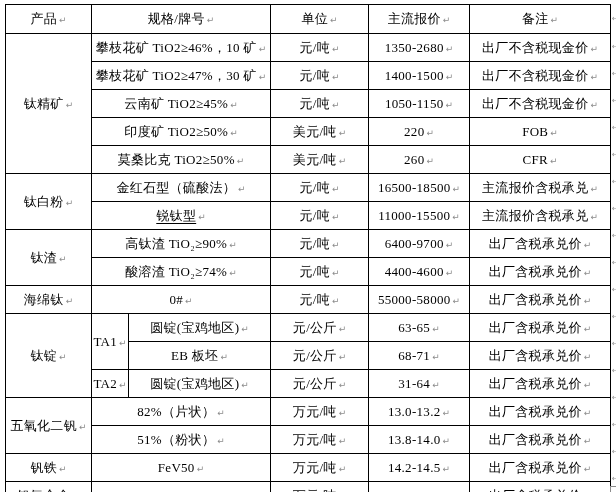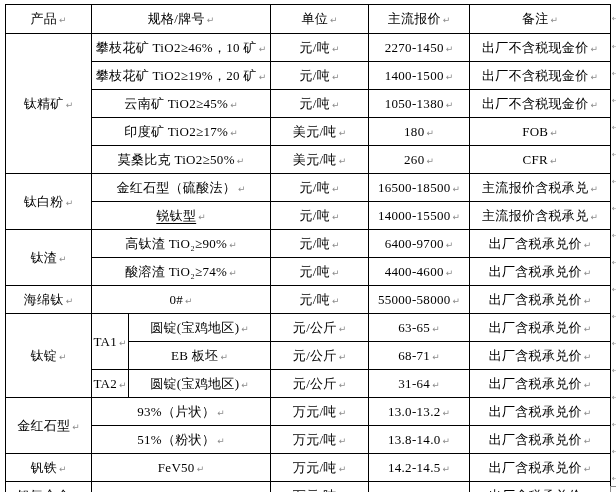--- a/index.html
+++ b/index.html
@@ -67,59 +67,59 @@
     <td colspan="2"><span class="t">规格/牌号</span><span class="pm">↵</span></td>
     <td><span class="t">单位</span><span class="pm">↵</span></td>
     <td><span class="t">主流报价</span><span class="pm">↵</span></td>
     <td><span class="t">备注</span><span class="pm">↵</span></td>
   </tr>
 
   <tr>
     <td rowspan="5"><span class="t">钛精矿</span><span class="pm">↵</span></td>
     <td colspan="2"><span class="t">攀枝花矿 TiO2≥46%，10 矿</span><span class="pm">↵</span></td>
     <td><span class="t">元/吨</span><span class="pm">↵</span></td>
-    <td><span class="t">2270-1450</span><span class="pm">↵</span></td>
+    <td><span class="t">1350-2680</span><span class="pm">↵</span></td>
     <td><span class="t">出厂不含税现金价</span><span class="pm">↵</span></td>
   </tr>
   <tr>
-    <td colspan="2"><span class="t">攀枝花矿 TiO2≥19%，20 矿</span><span class="pm">↵</span></td>
+    <td colspan="2"><span class="t">攀枝花矿 TiO2≥47%，30 矿</span><span class="pm">↵</span></td>
     <td><span class="t">元/吨</span><span class="pm">↵</span></td>
     <td><span class="t">1400-1500</span><span class="pm">↵</span></td>
     <td><span class="t">出厂不含税现金价</span><span class="pm">↵</span></td>
   </tr>
   <tr>
     <td colspan="2"><span class="t">云南矿 TiO2≥45%</span><span class="pm">↵</span></td>
     <td><span class="t">元/吨</span><span class="pm">↵</span></td>
-    <td><span class="t">1050-1380</span><span class="pm">↵</span></td>
+    <td><span class="t">1050-1150</span><span class="pm">↵</span></td>
     <td><span class="t">出厂不含税现金价</span><span class="pm">↵</span></td>
   </tr>
   <tr>
-    <td colspan="2"><span class="t">印度矿 TiO2≥17%</span><span class="pm">↵</span></td>
+    <td colspan="2"><span class="t">印度矿 TiO2≥50%</span><span class="pm">↵</span></td>
     <td><span class="t">美元/吨</span><span class="pm">↵</span></td>
-    <td><span class="t">180</span><span class="pm">↵</span></td>
+    <td><span class="t">220</span><span class="pm">↵</span></td>
     <td><span class="t">FOB</span><span class="pm">↵</span></td>
   </tr>
   <tr>
     <td colspan="2"><span class="t">莫桑比克 TiO2≥50%</span><span class="pm">↵</span></td>
     <td><span class="t">美元/吨</span><span class="pm">↵</span></td>
     <td><span class="t">260</span><span class="pm">↵</span></td>
     <td><span class="t">CFR</span><span class="pm">↵</span></td>
   </tr>
 
   <tr>
     <td rowspan="2"><span class="t">钛白粉</span><span class="pm">↵</span></td>
     <td colspan="2"><span class="t">金红石型（硫酸法）</span><span class="pm">↵</span></td>
     <td><span class="t">元/吨</span><span class="pm">↵</span></td>
     <td><span class="t">16500-18500</span><span class="pm">↵</span></td>
     <td><span class="t">主流报价含税承兑</span><span class="pm">↵</span></td>
   </tr>
   <tr>
     <td colspan="2"><span class="t sp">锐钛型</span><span class="pm">↵</span></td>
     <td><span class="t">元/吨</span><span class="pm">↵</span></td>
-    <td><span class="t">14000-15500</span><span class="pm">↵</span></td>
+    <td><span class="t">11000-15500</span><span class="pm">↵</span></td>
     <td><span class="t">主流报价含税承兑</span><span class="pm">↵</span></td>
   </tr>
 
   <tr>
     <td rowspan="2"><span class="t">钛渣</span><span class="pm">↵</span></td>
     <td colspan="2"><span class="t">高钛渣 TiO₂≥90%</span><span class="pm">↵</span></td>
     <td><span class="t">元/吨</span><span class="pm">↵</span></td>
     <td><span class="t">6400-9700</span><span class="pm">↵</span></td>
     <td><span class="t">出厂含税承兑价</span><span class="pm">↵</span></td>
   </tr>
@@ -154,22 +154,22 @@
   </tr>
   <tr>
     <td><span class="t">TA2</span><span class="pm">↵</span></td>
     <td><span class="t">圆锭(宝鸡地区)</span><span class="pm">↵</span></td>
     <td><span class="t">元/公斤</span><span class="pm">↵</span></td>
     <td><span class="t">31-64</span><span class="pm">↵</span></td>
     <td><span class="t">出厂含税承兑价</span><span class="pm">↵</span></td>
   </tr>
 
   <tr>
-    <td rowspan="2"><span class="t">金红石型</span><span class="pm">↵</span></td>
-    <td colspan="2"><span class="t">93%（片状）</span><span class="pm">↵</span></td>
+    <td rowspan="2"><span class="t">五氧化二钒</span><span class="pm">↵</span></td>
+    <td colspan="2"><span class="t">82%（片状）</span><span class="pm">↵</span></td>
     <td><span class="t">万元/吨</span><span class="pm">↵</span></td>
     <td><span class="t">13.0-13.2</span><span class="pm">↵</span></td>
     <td><span class="t">出厂含税承兑价</span><span class="pm">↵</span></td>
   </tr>
   <tr>
     <td colspan="2"><span class="t">51%（粉状）</span><span class="pm">↵</span></td>
     <td><span class="t">万元/吨</span><span class="pm">↵</span></td>
     <td><span class="t">13.8-14.0</span><span class="pm">↵</span></td>
     <td><span class="t">出厂含税承兑价</span><span class="pm">↵</span></td>
   </tr>

